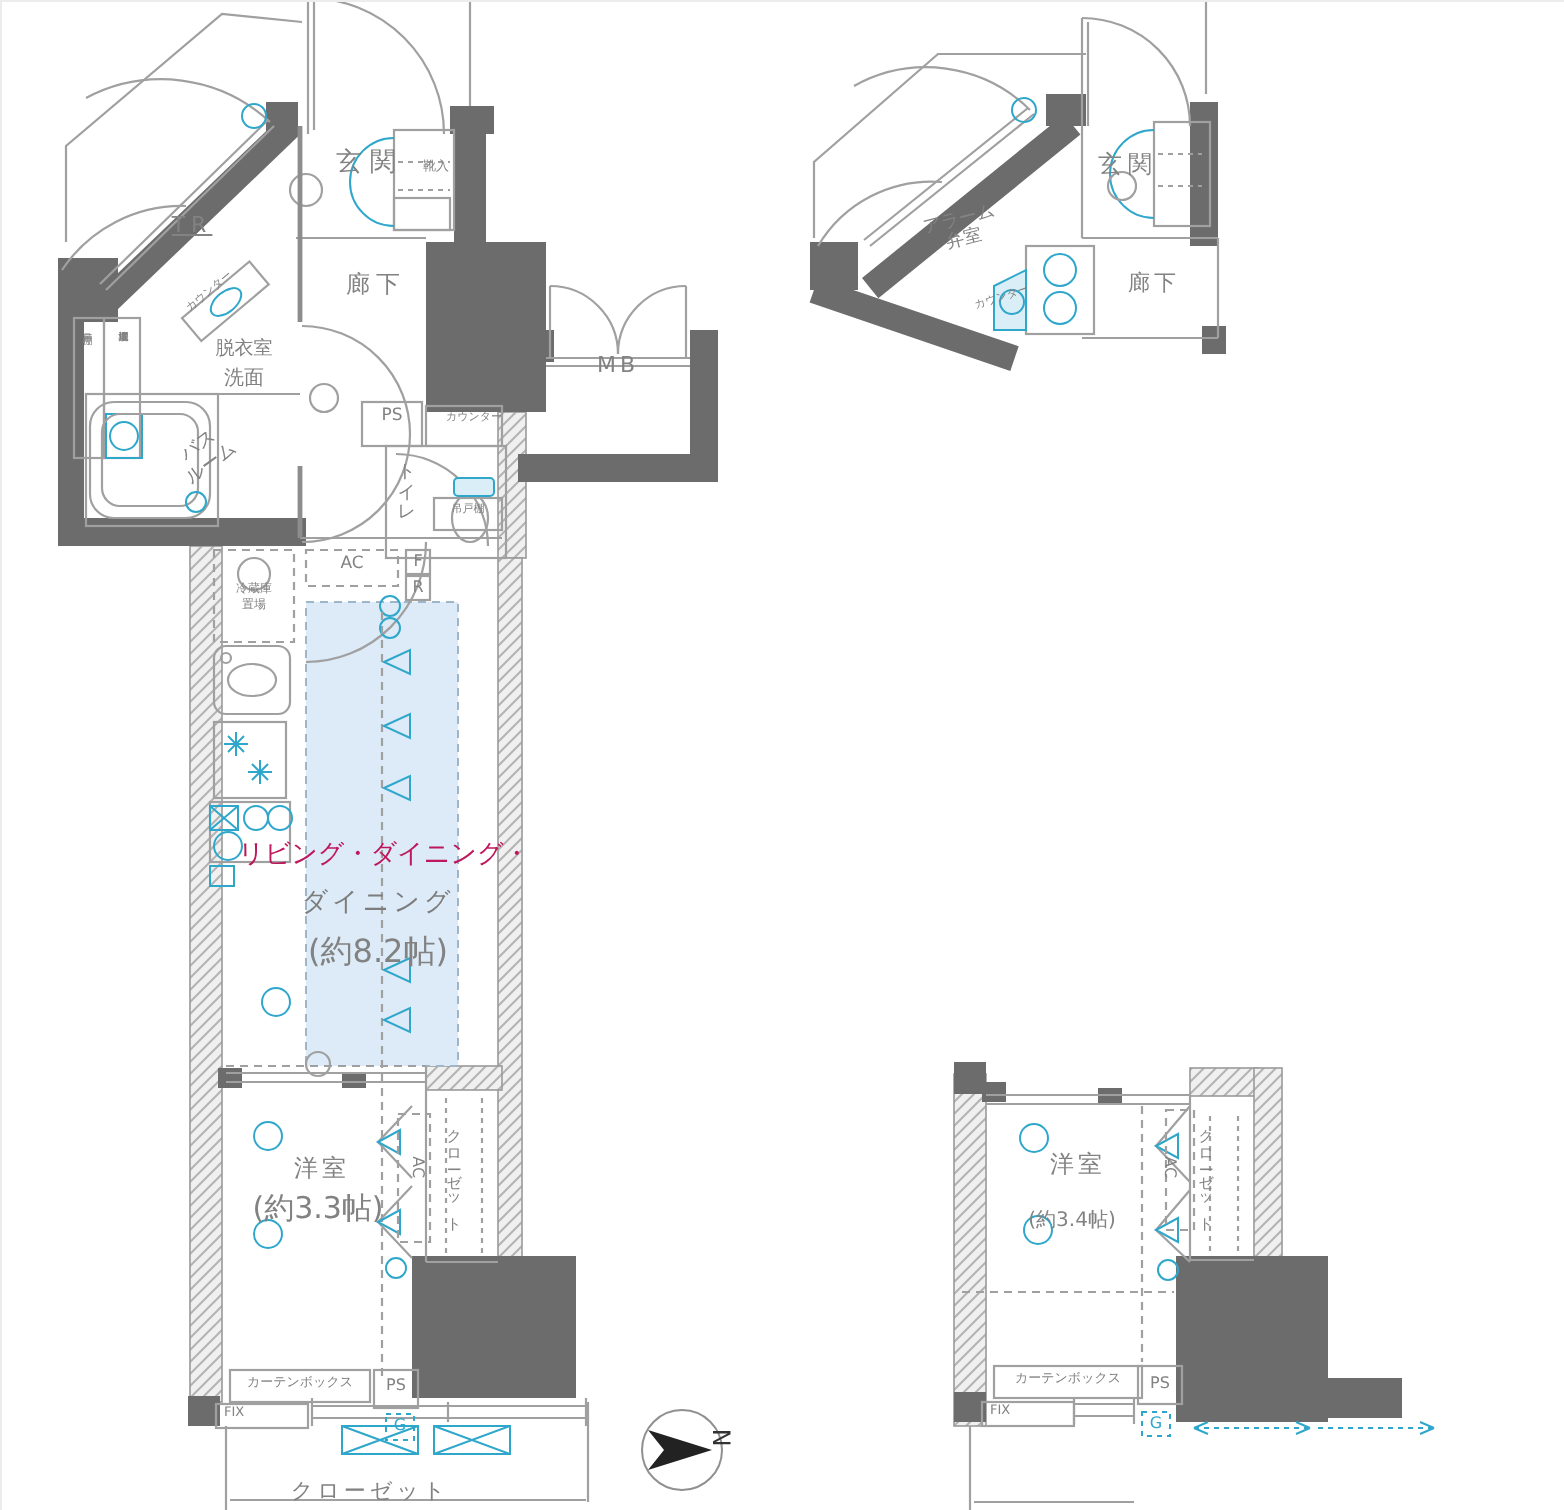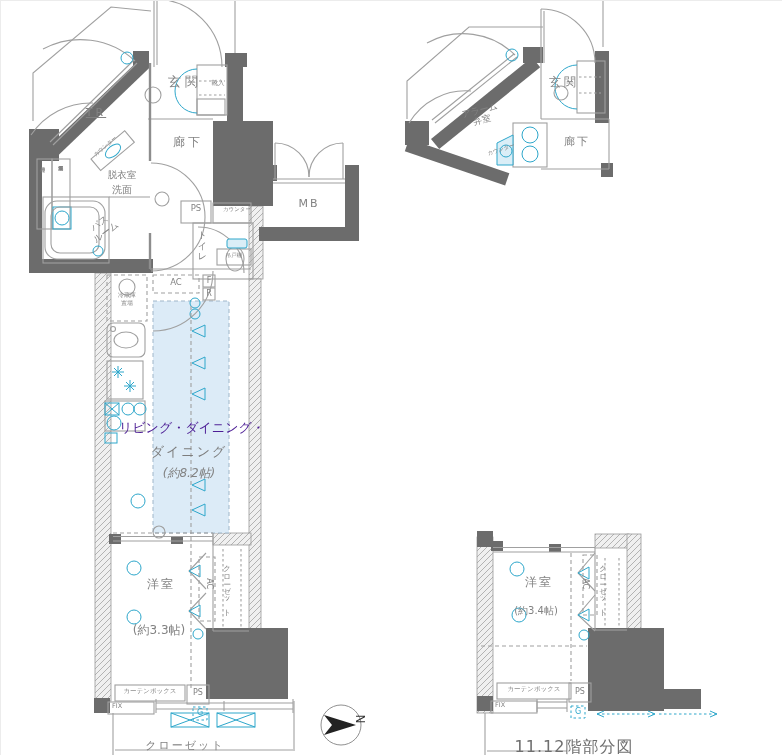--- a/index.html
+++ b/index.html
@@ -266,31 +266,31 @@
 <div class="lbl v" style="left:56px;top:160px;height:68px;font-size:5px;">洗濯機置場</div>
 <div class="lbl c" style="left:80px;top:142px;width:48px;font-size:5.5px;transform:rotate(-40deg);">カウンター</div>
 <div class="lbl c" style="left:70px;top:216px;width:64px;font-size:9.5px;transform:rotate(-36deg);">
   <div>バス</div>
   <div>ルーム</div>
 </div>
 <div class="lbl v" style="left:196px;top:224px;height:46px;font-size:9px;">トイレ</div>
 <div class="lbl c" style="left:180px;top:203px;width:30px;font-size:8.5px;">PS</div>
 <div class="lbl c" style="left:218px;top:205px;width:36px;font-size:5.5px;">カウンター</div>
 <div class="lbl c" style="left:216px;top:251px;width:34px;font-size:5.5px;">吊戸棚</div>
-<div class="lbl c" style="left:287px;top:197px;width:42px;font-size:11px;letter-spacing:2px;">MB</div>
+<div class="lbl c" style="left:287px;top:176px;width:42px;font-size:11px;letter-spacing:2px;">MB</div>
 <div class="lbl c" style="left:106px;top:291px;width:40px;font-size:6px;">冷蔵庫</div>
 <div class="lbl c" style="left:106px;top:299px;width:40px;font-size:6px;">置場</div>
 <div class="lbl c" style="left:154px;top:277px;width:42px;font-size:8.5px;">AC</div>
 <div class="lbl c" style="left:202px;top:275px;width:12px;font-size:8px;">F</div>
 <div class="lbl c" style="left:202px;top:288px;width:12px;font-size:8px;">R</div>
-<div class="lbl c" style="left:118px;top:420px;width:140px;font-size:13px;color:#4c1d95;">リビング・ダイニング・</div>
+<div class="lbl c" style="left:118px;top:420px;width:140px;font-size:13px;color:#be185d;">リビング・ダイニング・</div>
 <div class="lbl c" style="left:118px;top:444px;width:140px;font-size:13px;color:#7d7d7d;letter-spacing:2px;">ダイニング</div>
-<div class="lbl c" style="left:118px;top:466px;width:140px;font-size:12px;font-style:italic;">(約8.2帖)</div>
+<div class="lbl c" style="left:118px;top:466px;width:140px;font-size:16px;">(約8.2帖)</div>
 <div class="lbl c" style="left:130px;top:577px;width:60px;font-size:12px;letter-spacing:2px;">洋室</div>
-<div class="lbl c" style="left:118px;top:623px;width:80px;font-size:12px;text-align:center;">(約3.3帖)</div>
+<div class="lbl c" style="left:118px;top:595px;width:80px;font-size:15px;text-align:center;">(約3.3帖)</div>
 <div class="lbl v" style="left:221px;top:558px;height:72px;font-size:7.5px;letter-spacing:2px;">クローゼット</div>
 <div class="lbl c" style="left:193px;top:578px;width:30px;font-size:8px;transform:rotate(90deg);">AC</div>
 <div class="lbl c" style="left:114px;top:687px;width:70px;font-size:6.5px;">カーテンボックス</div>
 <div class="lbl c" style="left:186px;top:687px;width:22px;font-size:8px;">PS</div>
 <div class="lbl" style="left:111px;top:702px;font-size:6.5px;">FIX</div>
 <div class="lbl c cyt" style="left:192px;top:707px;width:14px;font-size:8px;">G</div>
 <div class="lbl c" style="left:134px;top:739px;width:100px;font-size:11px;letter-spacing:2px;">クローゼット</div>
 
 <div class="lbl c" style="left:452px;top:104px;width:56px;font-size:9px;transform:rotate(-14deg);">
   <div>アラーム</div>
@@ -303,15 +303,14 @@
 <div class="lbl c" style="left:508px;top:575px;width:60px;font-size:12px;letter-spacing:2px;">洋室</div>
 <div class="lbl c" style="left:495px;top:604px;width:80px;font-size:10px;text-align:center;">(約3.4帖)</div>
 <div class="lbl v" style="left:597px;top:558px;height:72px;font-size:7.5px;letter-spacing:2px;">クローゼット</div>
 <div class="lbl c" style="left:569px;top:578px;width:30px;font-size:8px;transform:rotate(90deg);">AC</div>
 <div class="lbl c" style="left:498px;top:685px;width:70px;font-size:6.5px;">カーテンボックス</div>
 <div class="lbl c" style="left:568px;top:686px;width:22px;font-size:8px;">PS</div>
 <div class="lbl" style="left:494px;top:701px;font-size:6.5px;">FIX</div>
 <div class="lbl c cyt" style="left:570px;top:706px;width:14px;font-size:8px;">G</div>
 
 <div class="lbl" style="left:354px;top:711px;font-size:12px;color:#333;transform:rotate(90deg);">N</div>
-<div class="lbl c" style="left:498px;top:737px;width:150px;font-size:16px;color:#6f6f6f;letter-spacing:1px;">11.12階部分図</div>
 
 </div>
 
 </body></html>

